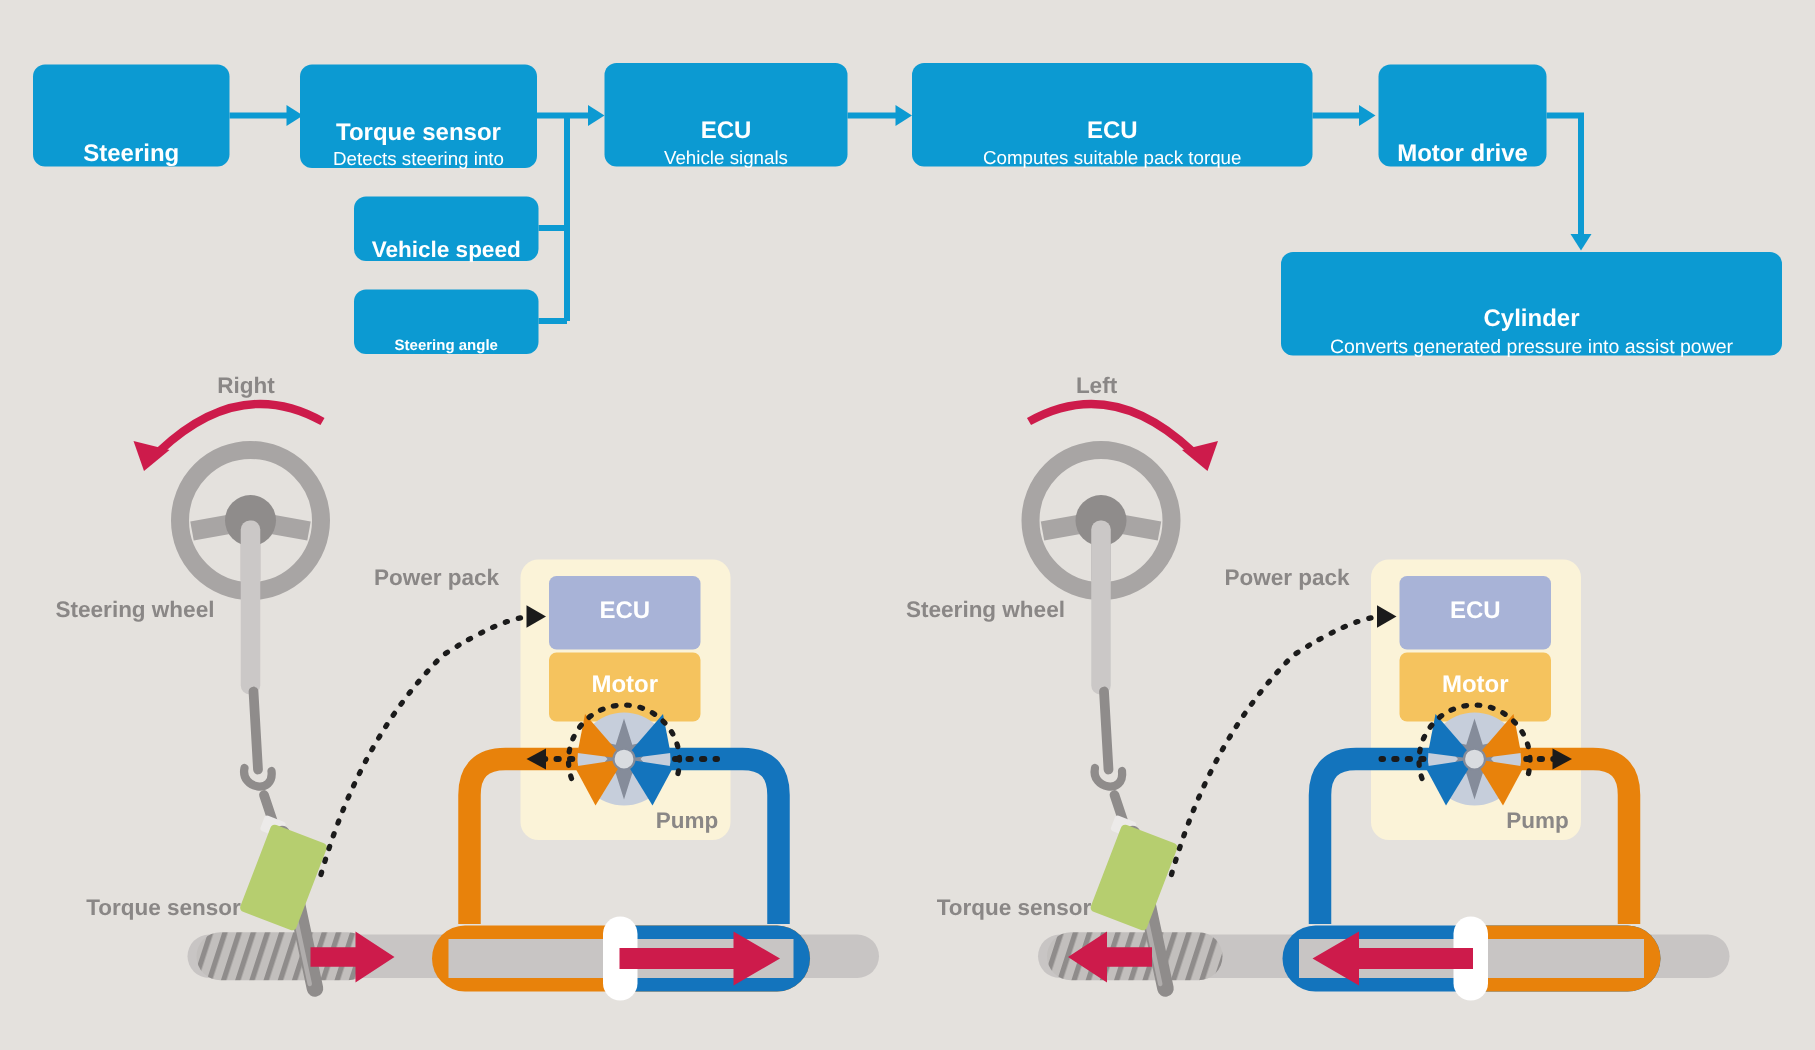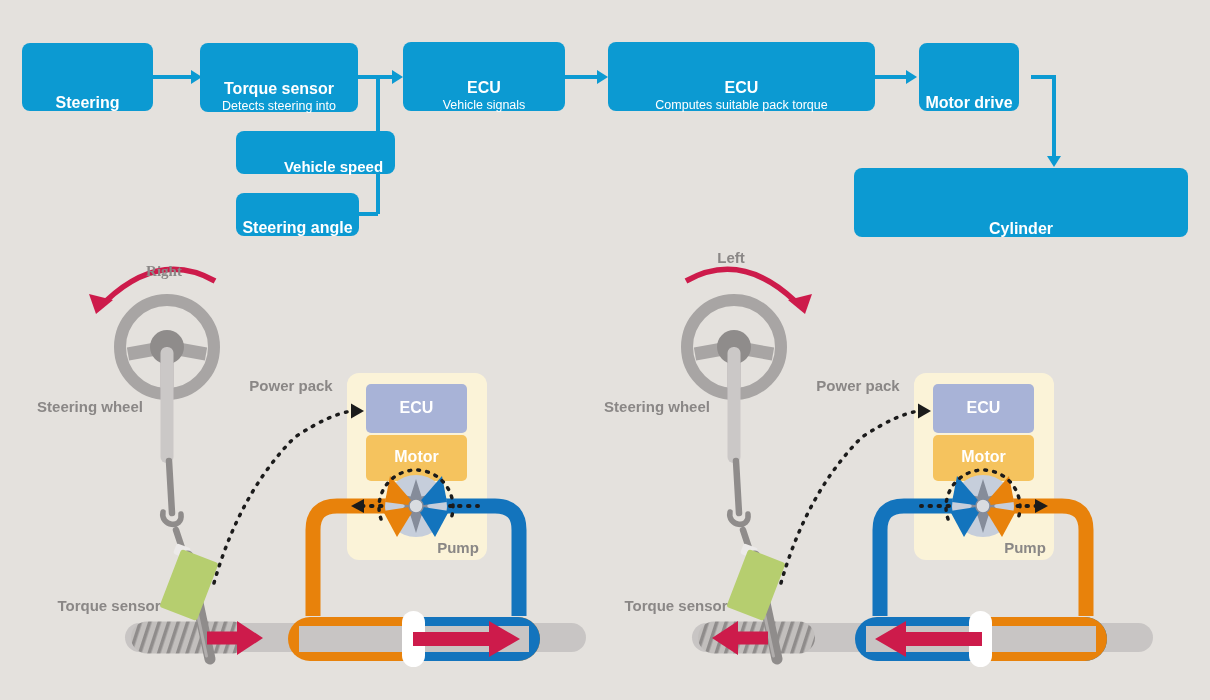--- a/index.html
+++ b/index.html
@@ -135,43 +135,44 @@
     </g>
   </svg>
 
   <div class="fcbox" style="left:22px;top:43px;width:131px;height:68px;">
     <div class="fct">Steering</div>
   </div>
   <div class="fcbox" style="left:200px;top:43px;width:158px;height:69px;">
     <div class="fct">Torque sensor</div>
     <div class="fcs">Detects steering into</div>
   </div>
-  <div class="fcbox" style="left:236px;top:131px;width:123px;height:43px;padding-left:36px;">
+  <div class="fcbox" style="left:236px;top:131px;width:123px;height:43px;">
     <div class="fct" style="font-size:15px;">Vehicle speed</div>
   </div>
   <div class="fcbox" style="left:236px;top:193px;width:123px;height:43px;">
-    <div class="fct" style="font-size:16px;">Steering angle</div>
+    <div class="fct" style="font-size:10px;">Steering angle</div>
   </div>
   <div class="fcbox" style="left:403px;top:42px;width:162px;height:69px;">
     <div class="fct">ECU</div>
     <div class="fcs">Vehicle signals</div>
   </div>
   <div class="fcbox" style="left:608px;top:42px;width:267px;height:69px;">
     <div class="fct">ECU</div>
     <div class="fcs">Computes suitable pack torque</div>
   </div>
-  <div class="fcbox" style="left:919px;top:43px;width:100px;height:68px;">
+  <div class="fcbox" style="left:919px;top:43px;width:112px;height:68px;">
     <div class="fct">Motor drive</div>
   </div>
   <div class="fcbox" style="left:854px;top:168px;width:334px;height:69px;">
     <div class="fct">Cylinder</div>
+    <div class="fcs" style="font-size:13px;">Converts generated pressure into assist power</div>
   </div>
 
   <div>
-    <div class="lbl" style="left:164px;top:263px;font-family:Liberation Serif, serif;">Right</div>
+    <div class="lbl" style="left:164px;top:249px;">Right</div>
     <div class="lbl" style="left:90px;top:398px;">Steering wheel</div>
     <div class="lbl" style="left:291px;top:377px;">Power pack</div>
     <div class="lbl" style="left:458px;top:539px;">Pump</div>
     <div class="lbl" style="left:109px;top:597px;">Torque sensor</div>
     <div class="boxlbl" style="left:366px;top:399px;">ECU</div>
     <div class="boxlbl" style="left:366px;top:448px;">Motor</div>
   </div>
 
   <div>
     <div class="lbl" style="left:731px;top:249px;">Left</div>

